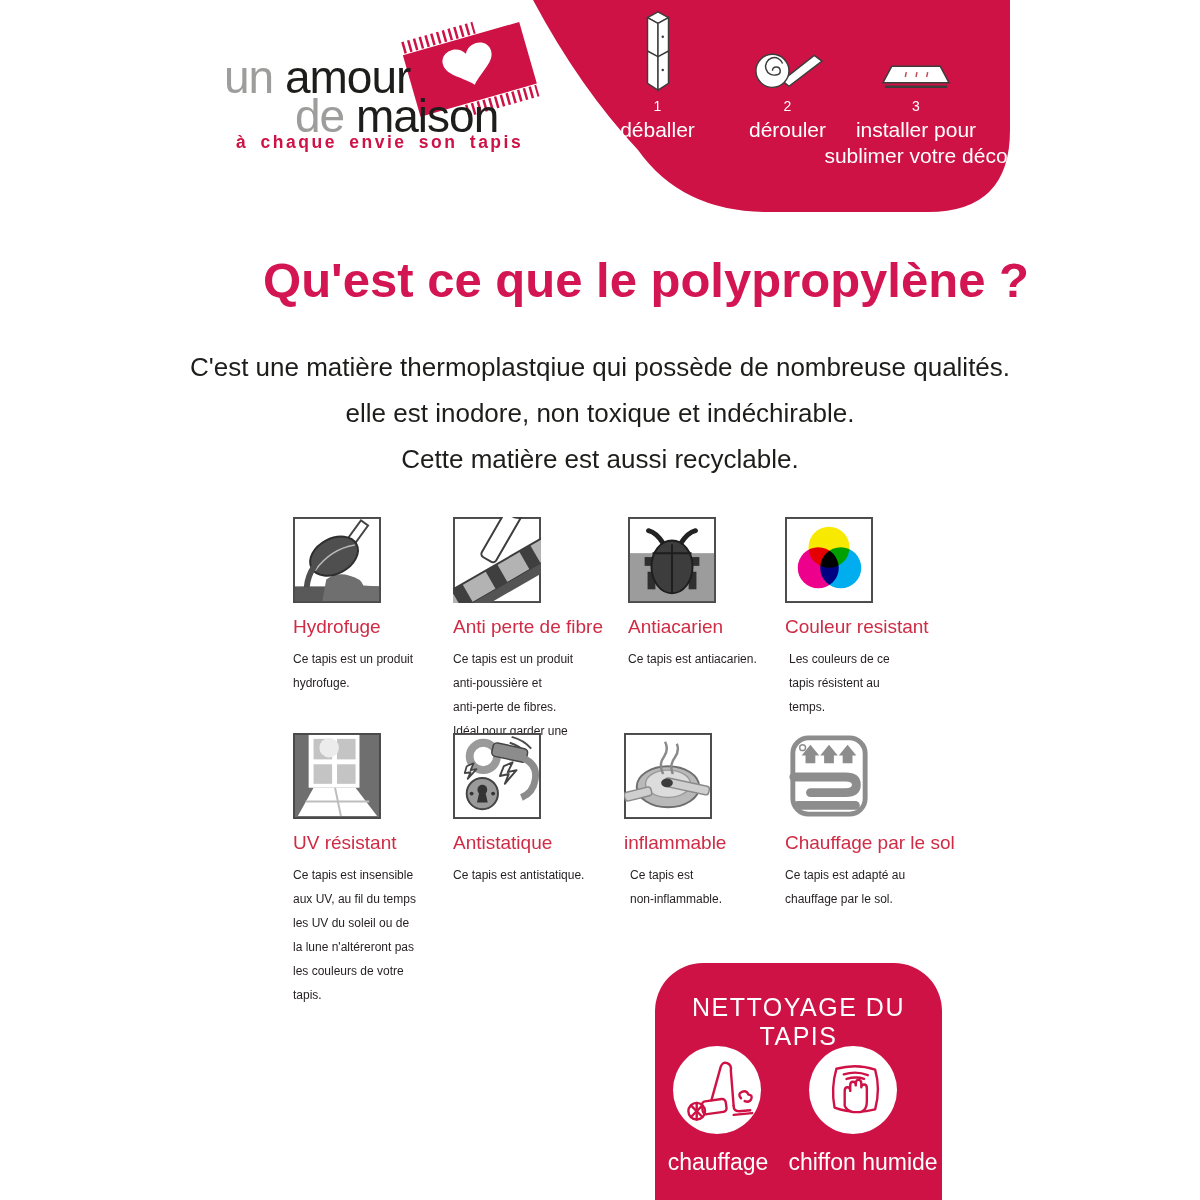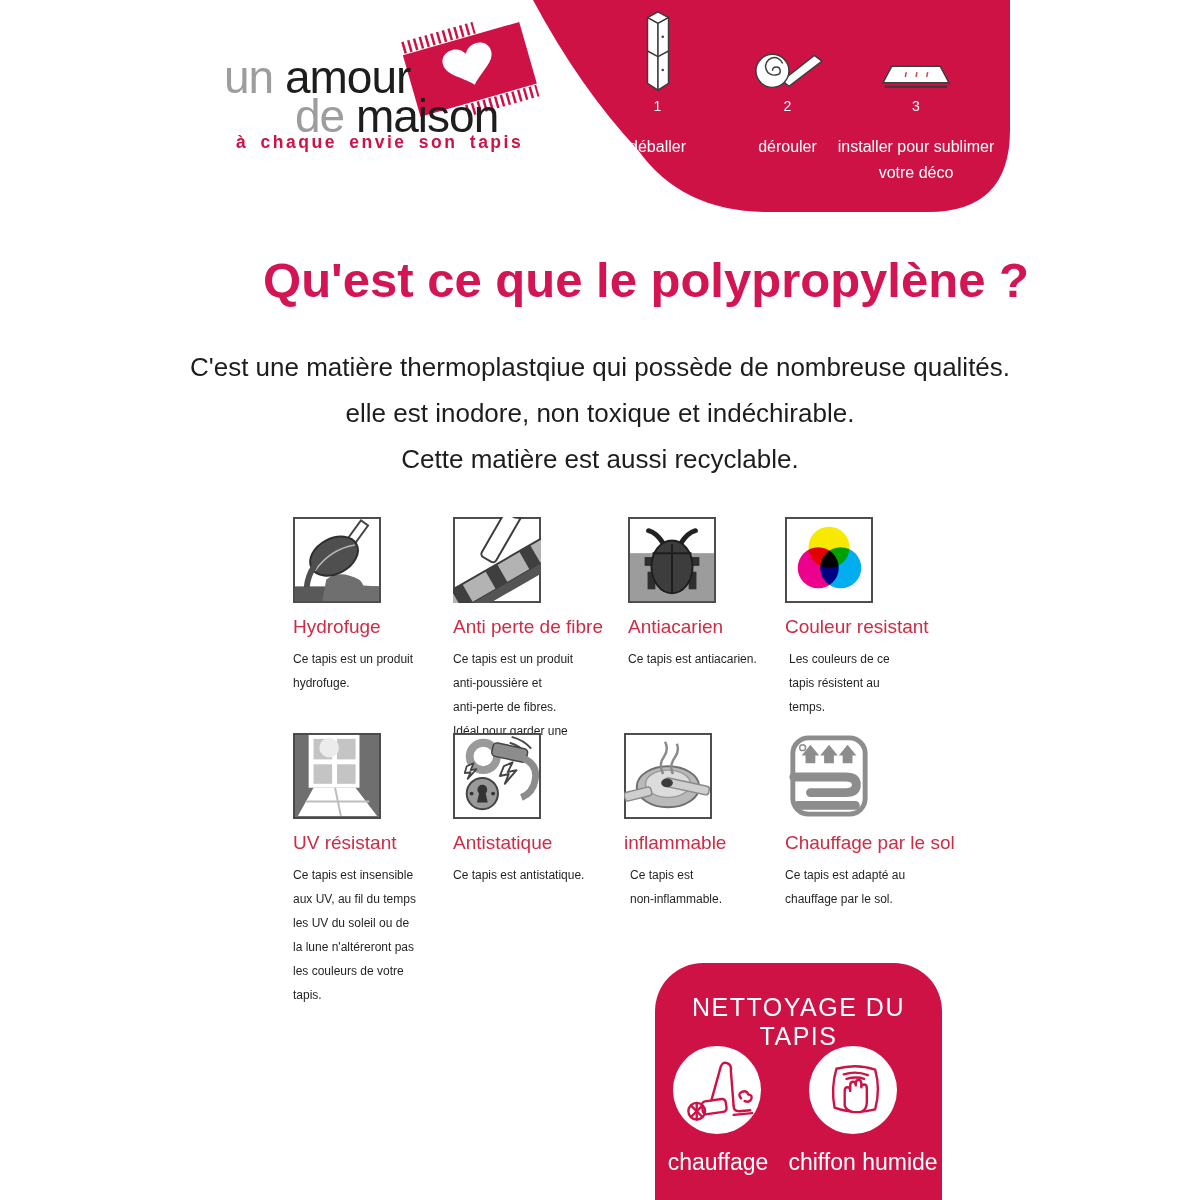--- a/index.html
+++ b/index.html
@@ -14,21 +14,21 @@
   .logo-black{color:#1d1d1b;}
   .tagline{position:absolute;left:236px;top:132px;font-size:17.5px;color:#ce1245;
            letter-spacing:2.5px;word-spacing:5px;font-weight:bold;}
 
   
   .banner{position:absolute;left:530px;top:0;width:480px;height:215px;}
   .banner svg.bg{position:absolute;left:0;top:0;}
   .step{position:absolute;top:8px;color:#fff;text-align:center;}
   .step-icon{height:84px;display:flex;align-items:flex-end;justify-content:center;}
   .step-num{font-size:14px;margin-top:6px;}
-  .step-label{font-size:16px;margin-top:20px;line-height:26px;}
+  .step-label{font-size:21px;margin-top:3px;line-height:26px;}
   .step1{left:70px;width:115px;}
   .step2{left:200px;width:115px;}
   .step3{left:292px;width:188px;}
 
   
   .title{position:absolute;left:0;top:252px;width:1200px;text-align:center;
          font-size:49px;font-weight:700;color:#d31553;letter-spacing:0;padding-left:46px;}
   .intro{position:absolute;left:0;top:344px;width:1200px;text-align:center;
          font-size:26px;line-height:46px;color:#1d1d1b;}
   .intro p{margin:0;}

